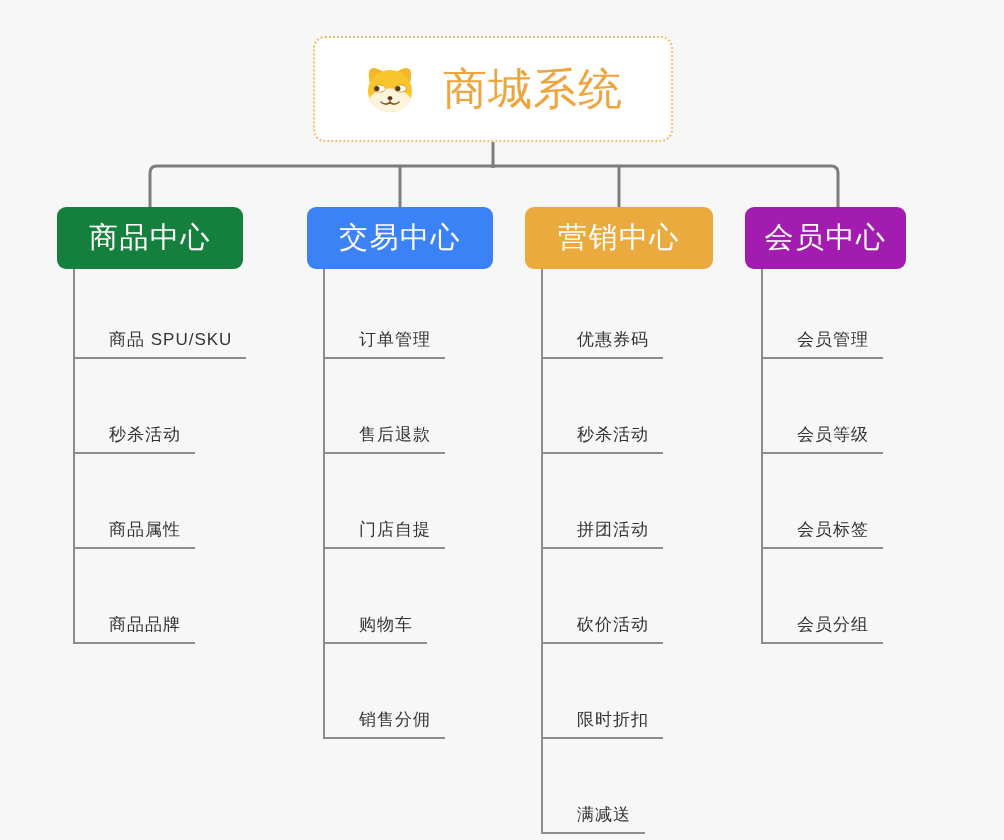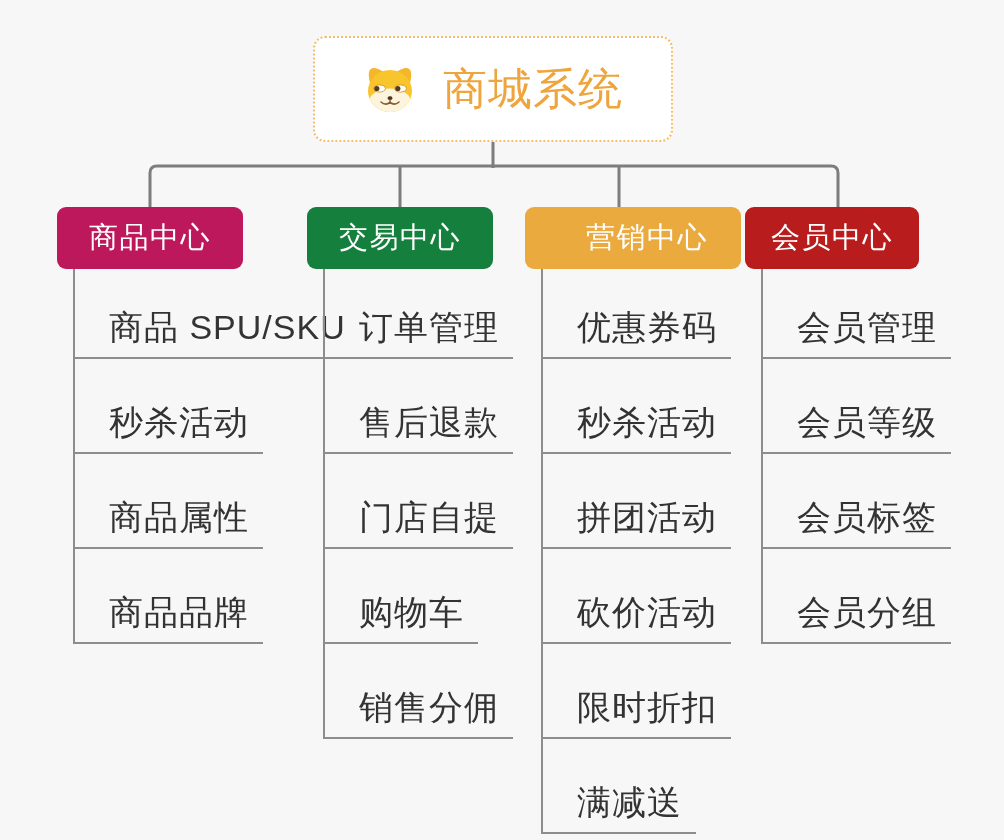--- a/index.html
+++ b/index.html
@@ -60,21 +60,21 @@
   .items {
     margin-left: 16px;
     border-left: 2px solid var(--underline);
   }
   .item {
     height: 87px;
     border-bottom: 2px solid var(--underline);
     display: flex; align-items: flex-end;
     padding: 0 14px 6px 34px;
     width: fit-content;
-    font-size: 34px;
+    font-size: 17px;
     letter-spacing: 1px;
     color: var(--item-text);
     white-space: nowrap;
     cursor: default;
   }
   .item:first-child { height: 82px; }
 </style>
 </head>
 <body>
 
@@ -106,21 +106,21 @@
         <rect x="24.6" y="32.2" width="4.8" height="3.8" rx="1.8" fill="#54361b"></rect>
         <path d="M27 35.8 V38" stroke="#8a5a2b" stroke-width="1.4" fill="none" stroke-linecap="round"></path>
         <path d="M18 38 Q22.5 42 27 38.5 Q31.5 42 36 38" stroke="#8a5a2b" stroke-width="1.6" fill="none" stroke-linecap="round"></path>
       </svg>
     </span>
     <span class="root-title">商城系统</span>
   </div>
 
   <div id="branches">
   <div class="branch" style="left: 57px;">
-    <div class="branch-box" style="background: #be185d; width: 186px;">
+    <div class="branch-box" style="background: #15803d; width: 186px;">
       <span class="branch-label">商品中心</span>
     </div>
     <div class="items">
   <div class="item">
     <span class="item-label">商品 SPU/SKU</span>
   </div>
 
   <div class="item">
     <span class="item-label">秒杀活动</span>
   </div>
@@ -131,21 +131,21 @@
   </div>
 
 
   <div class="item">
     <span class="item-label">商品品牌</span>
   </div>
 </div>
   </div>
 
   <div class="branch" style="left: 307px;">
-    <div class="branch-box" style="background: #15803d; width: 186px;">
+    <div class="branch-box" style="background: #3b82f6; width: 186px;">
       <span class="branch-label">交易中心</span>
     </div>
     <div class="items">
   <div class="item">
     <span class="item-label">订单管理</span>
   </div>
 
   <div class="item">
     <span class="item-label">售后退款</span>
   </div>
@@ -159,21 +159,21 @@
     <span class="item-label">购物车</span>
   </div>
 
   <div class="item">
     <span class="item-label">销售分佣</span>
   </div>
 </div>
   </div>
 
   <div class="branch" style="left: 525px;">
-    <div class="branch-box" style="background: rgb(234, 170, 61); width: 188px; padding-left: 28px;">
+    <div class="branch-box" style="background: rgb(234, 170, 61); width: 188px;">
       <span class="branch-label">营销中心</span>
     </div>
     <div class="items">
   <div class="item">
     <span class="item-label">优惠券码</span>
   </div>
 
   <div class="item">
     <span class="item-label">秒杀活动</span>
   </div>
@@ -190,21 +190,21 @@
     <span class="item-label">限时折扣</span>
   </div>
 
   <div class="item">
     <span class="item-label">满减送</span>
   </div>
 </div>
   </div>
 
   <div class="branch" style="left: 745px;">
-    <div class="branch-box" style="background: #b91c1c; width: 174px;">
+    <div class="branch-box" style="background: #a21caf; width: 161px;">
       <span class="branch-label">会员中心</span>
     </div>
     <div class="items">
   <div class="item">
     <span class="item-label">会员管理</span>
   </div>
 
   <div class="item">
     <span class="item-label">会员等级</span>
   </div>

